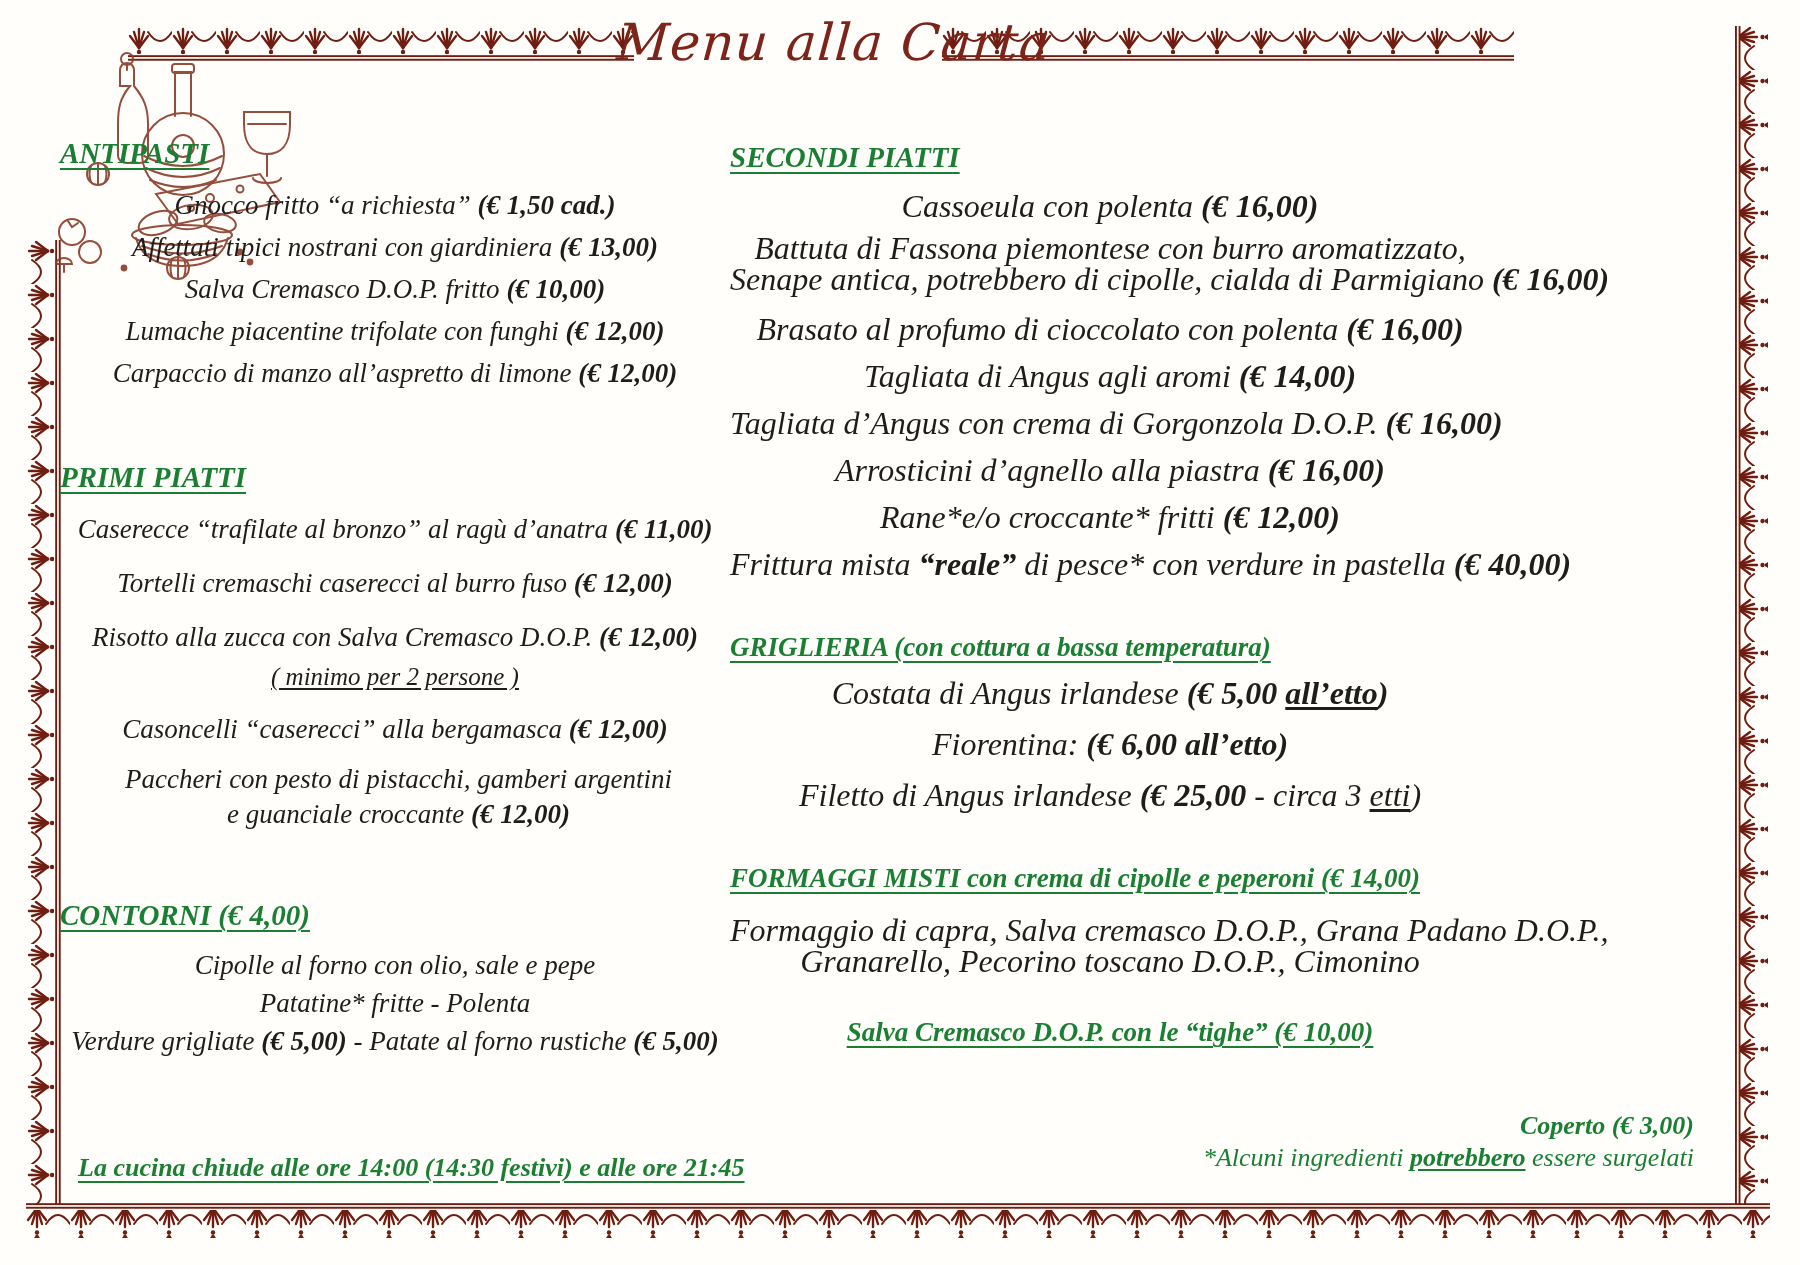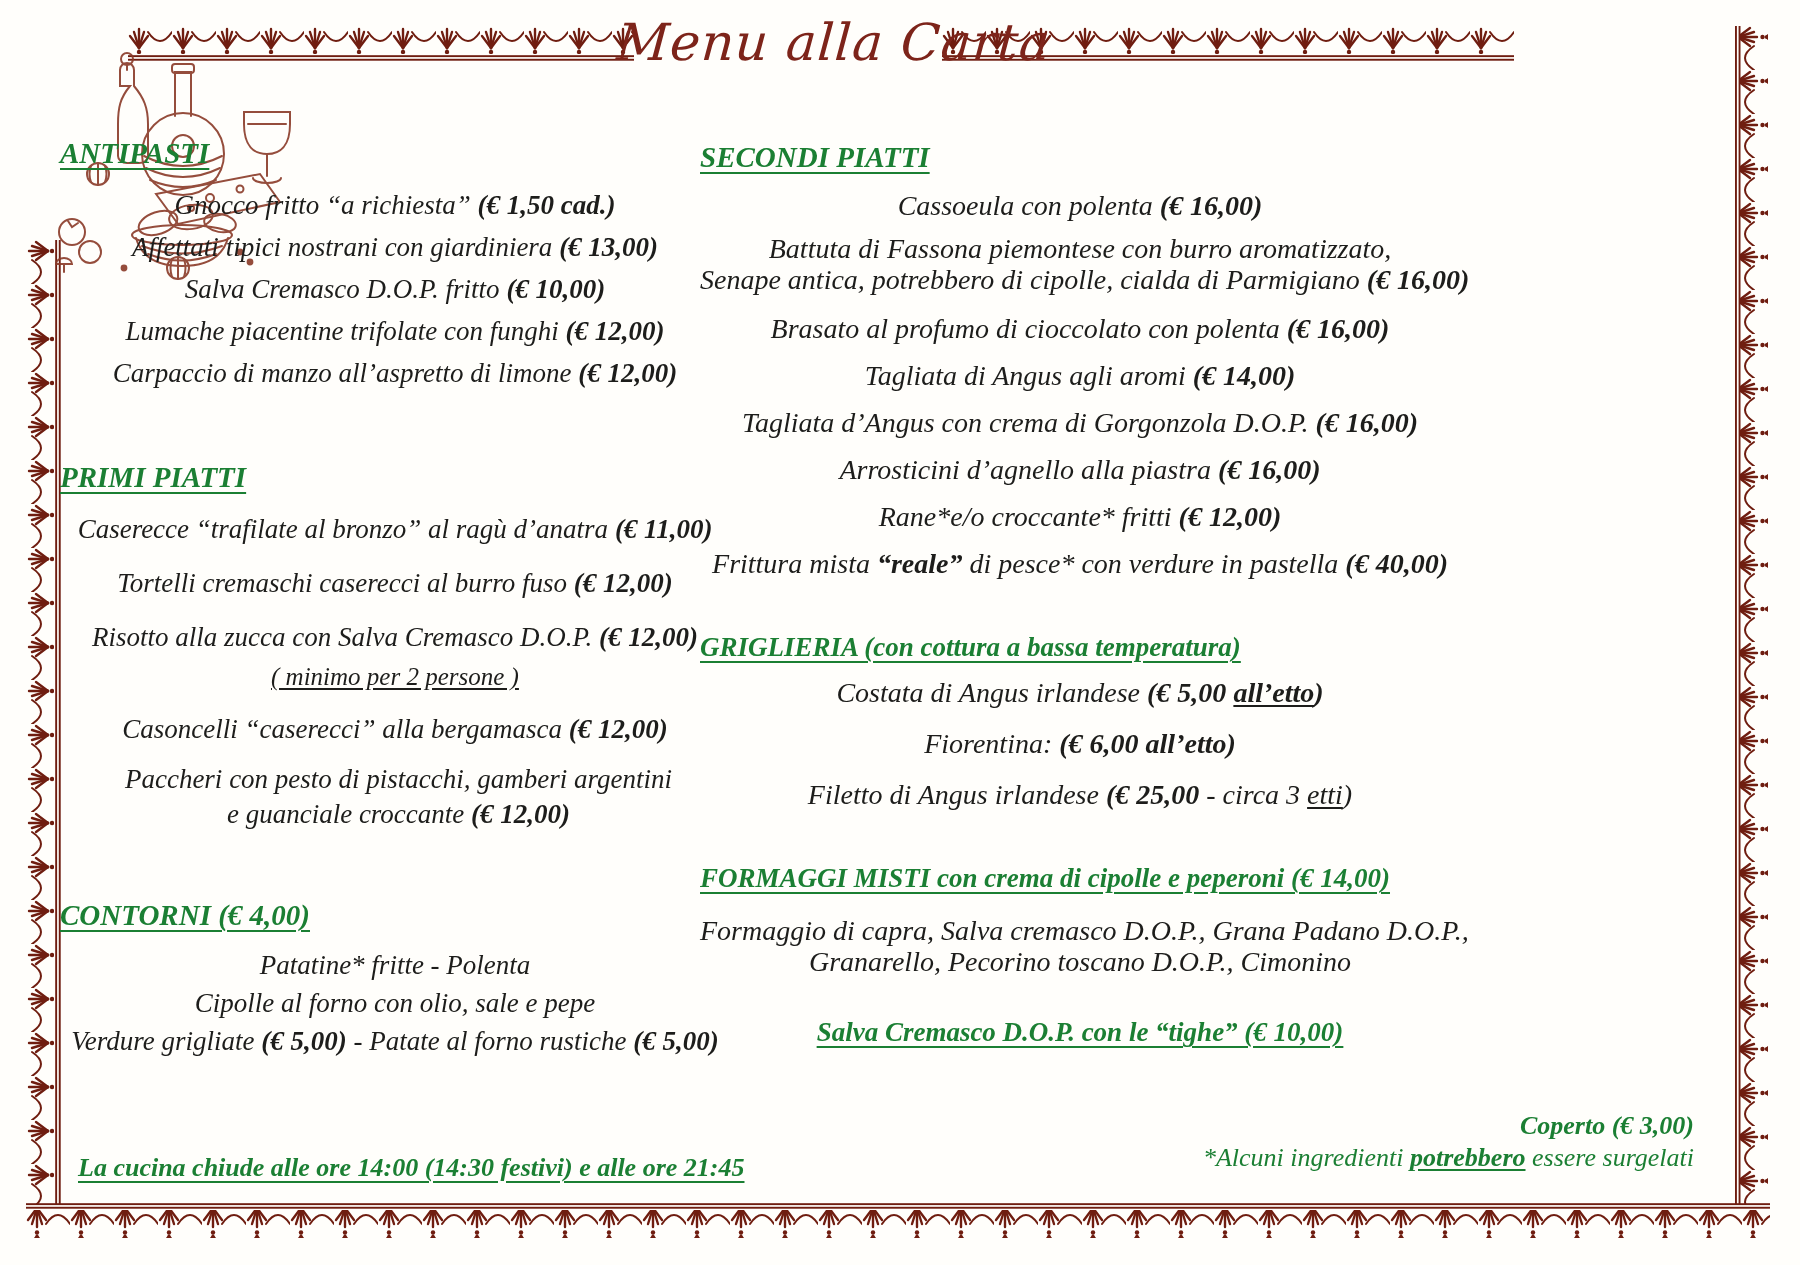--- a/index.html
+++ b/index.html
@@ -23,33 +23,33 @@
     transform:skewX(-4deg);
   }
 
   
   .band{position:absolute;}
   .band svg{display:block;}
 
   
   .sec{position:absolute;}
   .lcol{left:60px;width:670px;}
-  .rcol{left:700px;width:760px;}
+  .rcol{left:730px;width:760px;}
   .hdr{
     font-style:italic;font-weight:700;font-size:29px;line-height:34px;
     color:var(--green);
     text-decoration:underline;text-underline-offset:5px;text-decoration-thickness:2px;
     white-space:nowrap;
   }
   .hdr.sm{font-size:27px;}
   .line{
     font-style:italic;font-size:27px;color:var(--ink);
     text-align:center;white-space:nowrap;
   }
-  .rcol .line{font-size:28px;}
+  .rcol .line{font-size:32px;}
   .b{font-weight:700;}
   .u{text-decoration:underline;text-underline-offset:3px;}
 
   #sec-antipasti{top:136px;}
   #sec-antipasti .items{margin-top:14px;}
   #sec-antipasti .line{line-height:42px;}
 
   #sec-primi{top:460px;}
   #sec-primi .items{margin-top:14px;}
   #sec-primi .line{line-height:42px;}
@@ -278,24 +278,24 @@
         <div class="line"><span>Paccheri con pesto di pistacchi, gamberi argentini</span></div>
         <div class="line"><span>e guanciale croccante </span><span class="b">(€ 12,00)</span></div>
       </div>
     </div>
   </div>
 
   <div class="sec lcol" id="sec-contorni">
     <div class="hdr"><span>CONTORNI (€ 4,00)</span></div>
     <div class="items">
       <div class="item">
+          <div class="line"><span>Cipolle al forno con olio, sale e pepe</span></div>
+        </div>
+      <div class="item">
           <div class="line"><span>Patatine* fritte  -  Polenta</span></div>
-        </div>
-      <div class="item">
-          <div class="line"><span>Cipolle al forno con olio, sale e pepe</span></div>
         </div>
       <div class="item">
           <div class="line"><span>Verdure grigliate </span><span class="b">(€ 5,00)</span><span> - Patate al forno rustiche </span><span class="b">(€ 5,00)</span></div>
         </div>
     </div>
   </div>
 
   <div class="sec rcol" id="sec-secondi">
     <div class="hdr"><span>SECONDI PIATTI</span></div>
     <div class="items">

